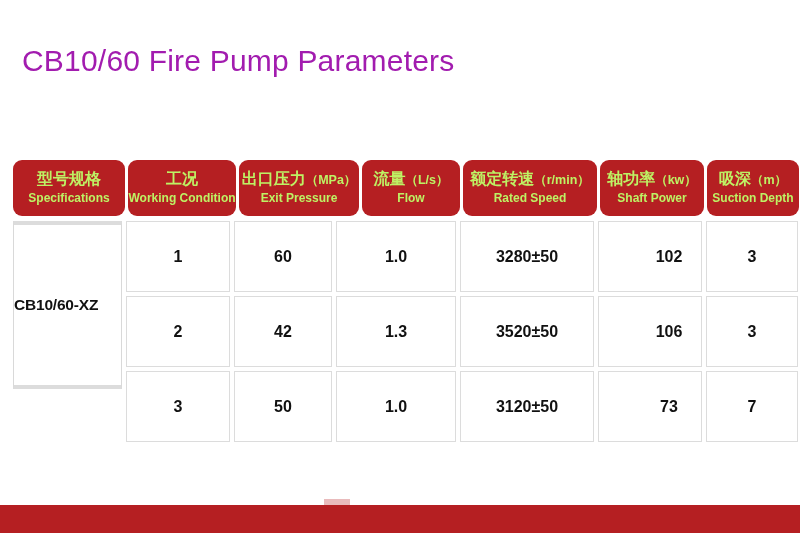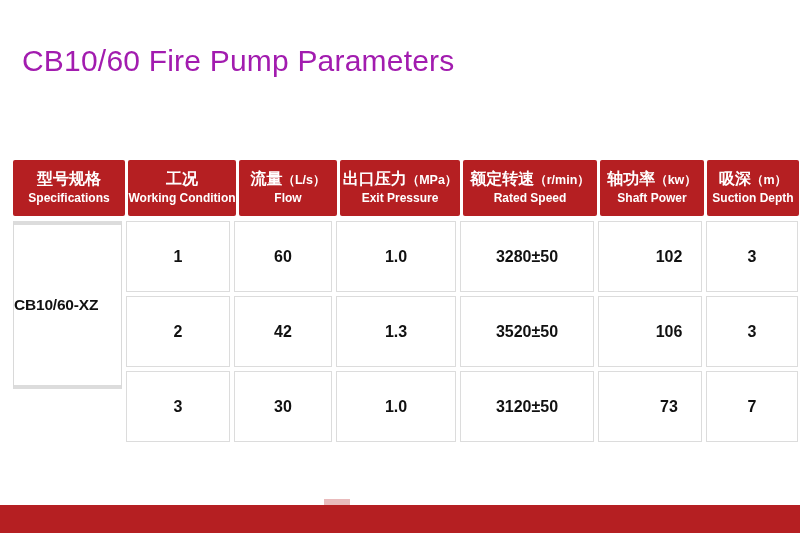--- a/index.html
+++ b/index.html
@@ -39,23 +39,23 @@
     display: flex;
     width: 100%;
   }
 
   
   .header-row {
     height: 56px;
   }
   .header-row .cell {
     background: #b51f22;
-    color: #ffffff;
+    color: #bef264;
     margin-right: 3px;
-    border-radius: 2px;
+    border-radius: 9px;
     display: flex;
     flex-direction: column;
     align-items: center;
     justify-content: center;
     box-sizing: border-box;
     padding: 3px 2px 4px;
     overflow: hidden;
   }
   .header-row .cell:last-child { margin-right: 0; }
 
@@ -182,32 +182,32 @@
       <div class="hdr-en">Specifications</div>
     </div>
 
     <div class="cell c1">
       <div class="hdr-cn">
         <span>工况</span><span class="unit"></span>
       </div>
       <div class="hdr-en">Working Condition</div>
     </div>
 
+    <div class="cell c3">
+      <div class="hdr-cn">
+        <span>出口压力</span><span class="unit">（MPa）</span>
+      </div>
+      <div class="hdr-en">Exit Pressure</div>
+    </div>
+
     <div class="cell c2">
       <div class="hdr-cn">
         <span>流量</span><span class="unit">（L/s）</span>
       </div>
       <div class="hdr-en">Flow</div>
-    </div>
-
-    <div class="cell c3">
-      <div class="hdr-cn">
-        <span>出口压力</span><span class="unit">（MPa）</span>
-      </div>
-      <div class="hdr-en">Exit Pressure</div>
     </div>
 
     <div class="cell c4">
       <div class="hdr-cn">
         <span>额定转速</span><span class="unit">（r/min）</span>
       </div>
       <div class="hdr-en">Rated Speed</div>
     </div>
 
     <div class="cell c5">
@@ -247,21 +247,21 @@
         <div class="cell b1">2</div>
         <div class="cell b2">42</div>
         <div class="cell b3">1.3</div>
         <div class="cell b4">3520±50</div>
         <div class="cell b5">106</div>
         <div class="cell b6">3</div>
       </div>
 
       <div class="data-row">
         <div class="cell b1">3</div>
-        <div class="cell b2">30</div>
+        <div class="cell b2">50</div>
         <div class="cell b3">1.0</div>
         <div class="cell b4">3120±50</div>
         <div class="cell b5">73</div>
         <div class="cell b6">7</div>
       </div>
 
     </div>
   </div>
 </div>
 

